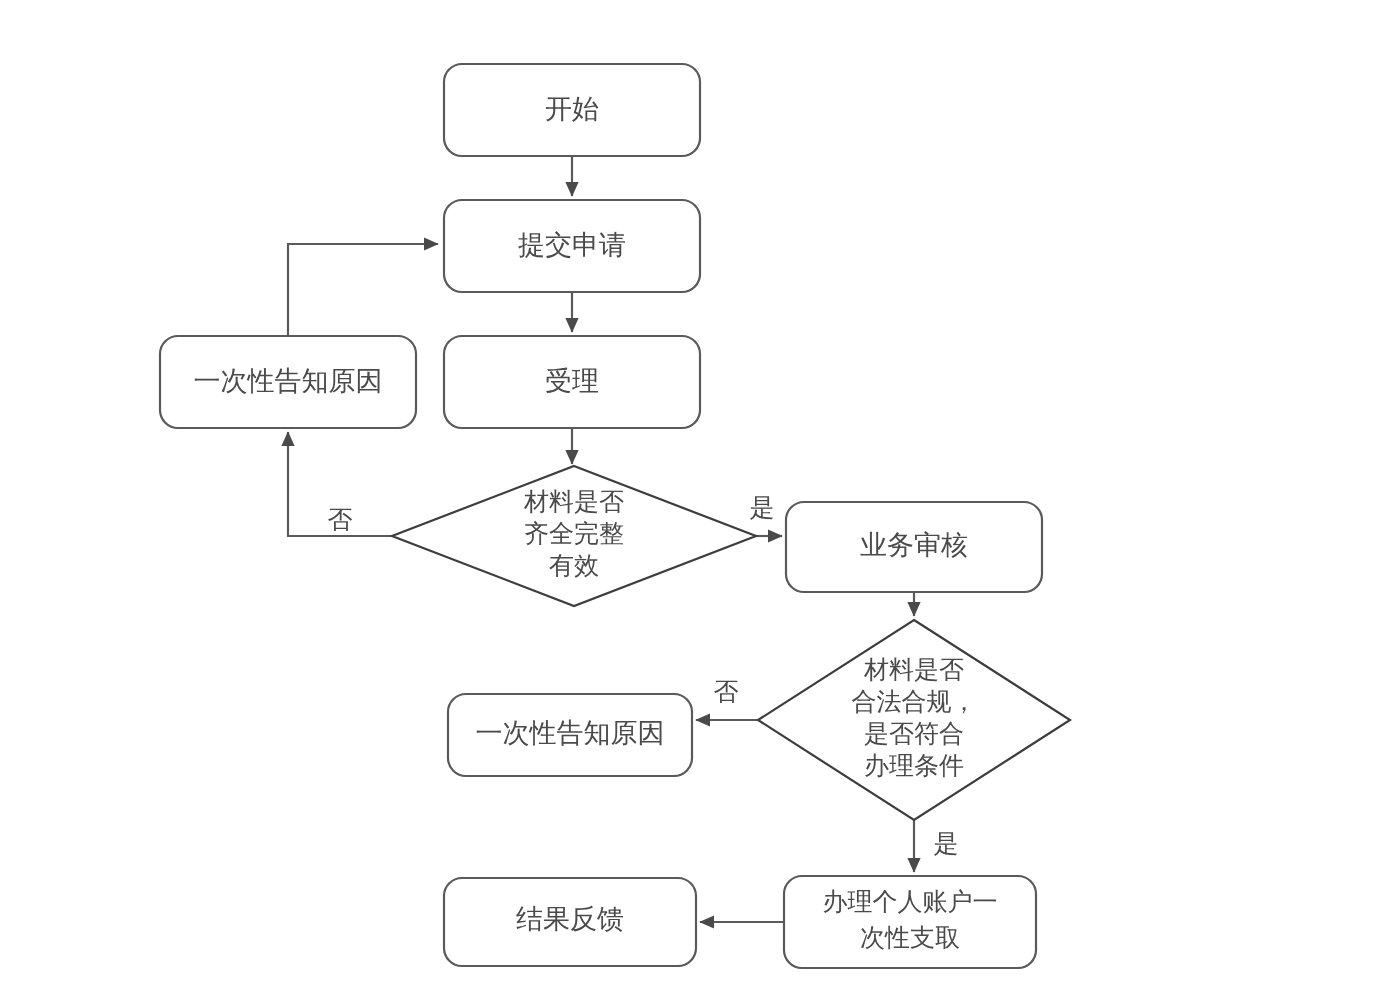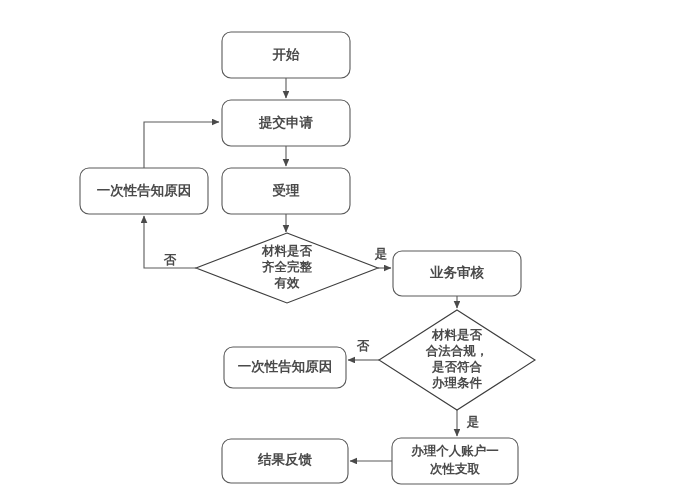--- a/index.html
+++ b/index.html
@@ -12,21 +12,20 @@
     width: 700px;
     height: 496px;
     font-family: "Liberation Serif", "DejaVu Serif", serif;
     overflow: hidden;
   }
   #diagram-root {
     position: relative;
     width: 700px;
     height: 384px;
     background: #ffffff;
-    font-weight: bold;
   }
   svg#flow-svg {
     position: absolute;
     left: 0;
     top: 0;
     width: 700px;
     height: 496px;
   }
   .node-shape {
     fill: #ffffff;

